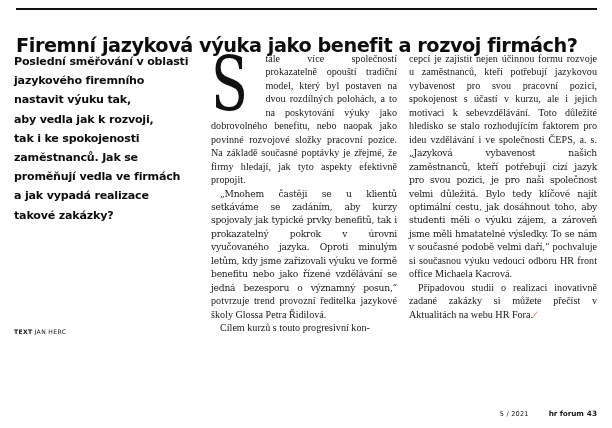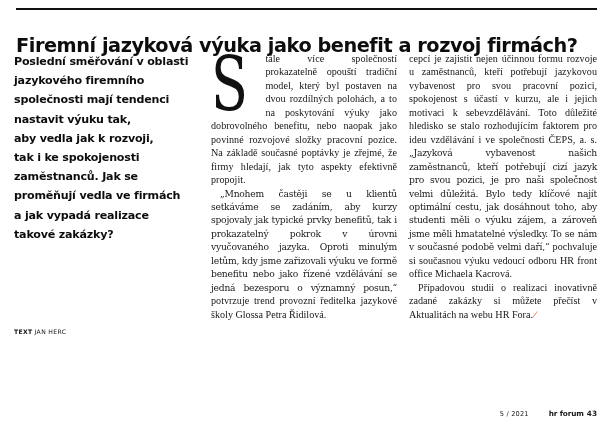--- a/index.html
+++ b/index.html
@@ -144,38 +144,38 @@
 <div class="page">
 
   <div class="top-rule"></div>
 
   <h1 class="headline">Firemní jazyková výuka jako benefit a rozvoj firmách?</h1>
 
   <div class="col col-deck">
     <div class="deck">
       <span class="dl">Poslední směřování v oblasti</span>
       <span class="dl">jazykového firemního</span>
-      <span class="dl">společnosti mají tendenci</span>
       <span class="dl">nastavit výuku tak,</span>
       <span class="dl">aby vedla jak k rozvoji,</span>
       <span class="dl">tak i ke spokojenosti</span>
       <span class="dl">zaměstnanců. Jak se</span>
       <span class="dl">proměňují vedla ve firmách</span>
       <span class="dl">a jak vypadá realizace</span>
       <span class="dl">takové zakázky?</span>
     </div>
   </div>
 
   <div class="byline">
     <span class="lbl">TEXT</span><span class="who">JAN HERC</span>
   </div>
 
   <div class="col col-mid body-txt">
     <p><span class="dropcap">S</span><span>tále více společností prokazatelně opouští tradiční model, který byl postaven na dvou rozdílných polohách, a to na poskytování výuky jako dobrovolného benefitu, nebo naopak jako povinné rozvojové složky pracovní pozice. Na základě současné poptávky je zřejmé, že firmy hledají, jak tyto aspekty efektivně propojit.</span></p>
     <p><span class="quote">„Mnohem častěji se u klientů setkáváme se zadáním, aby kurzy spojovaly jak typické prvky benefitů, tak i prokazatelný pokrok v úrovni vyučovaného jazyka. Oproti minulým letům, kdy jsme zařizovali výuku ve formě benefitu nebo jako řízené vzdělávání se jedná bezesporu o významný posun,“</span><span> potvrzuje trend provozní ředitelka jazykové školy Glossa Petra Řidilová.</span></p>
+    <p>Cílem kurzů s touto progresivní kon-</p>
   </div>
 
   <div class="col col-right body-txt">
     <p><span>cepcí je zajistit nejen účinnou formu rozvoje u zaměstnanců, kteří potřebují jazykovou vybavenost pro svou pracovní pozici, spokojenost s účastí v kurzu, ale i jejich motivaci k sebevzdělávání. Toto důležité hledisko se stalo rozhodujícím faktorem pro ideu vzdělávání i ve společnosti ČEPS, a. s. </span><span class="quote">„Jazyková vybavenost našich zaměstnanců, kteří potřebují cizí jazyk pro svou pozici, je pro naši společnost velmi důležitá. Bylo tedy klíčové najít optimální cestu, jak dosáhnout toho, aby studenti měli o výuku zájem, a zároveň jsme měli hmatatelné výsledky. To se nám v současné podobě velmi daří,“</span><span> pochvaluje si současnou výuku vedoucí odboru HR front office Michaela Kacrová.</span></p>
     <p><span>Případovou studii o realizaci inovativně zadané zakázky si můžete přečíst v Aktualitách na webu HR Fora.</span><span class="endmark">∕</span></p>
   </div>
 
   <div class="folio">
     <span class="issue">5 / 2021</span><span class="mag">hr forum</span><span class="pg">43</span>
   </div>

